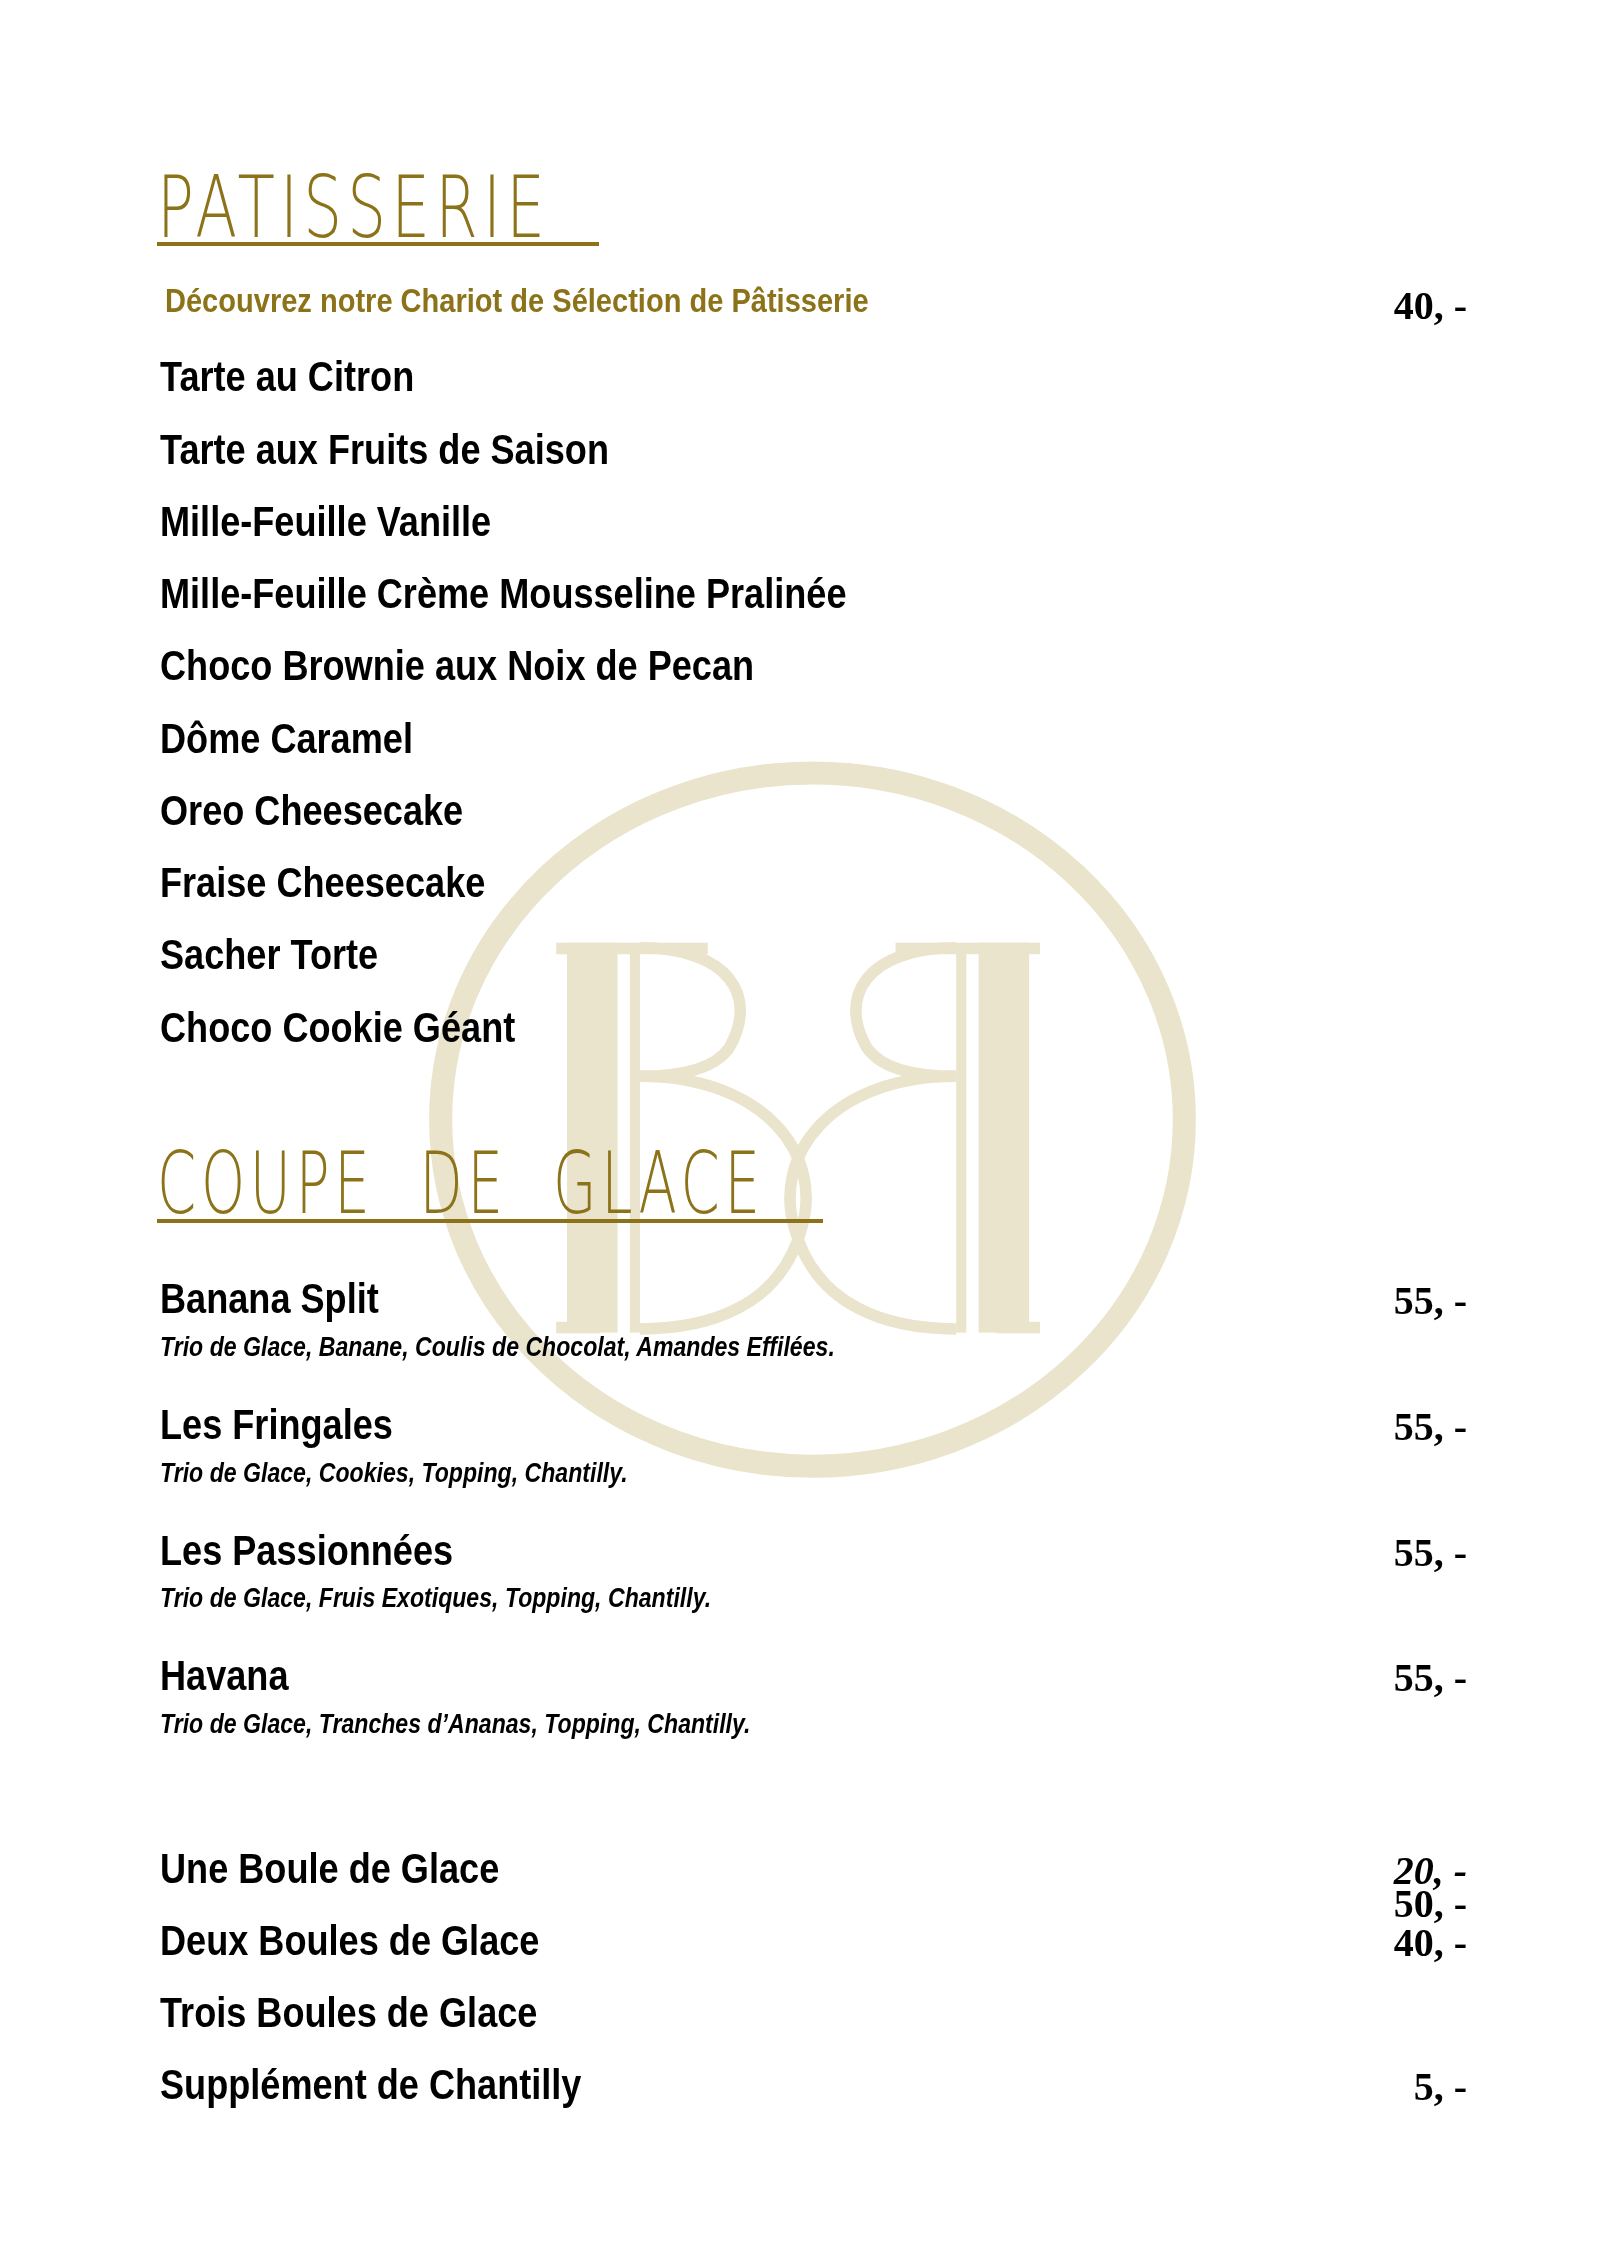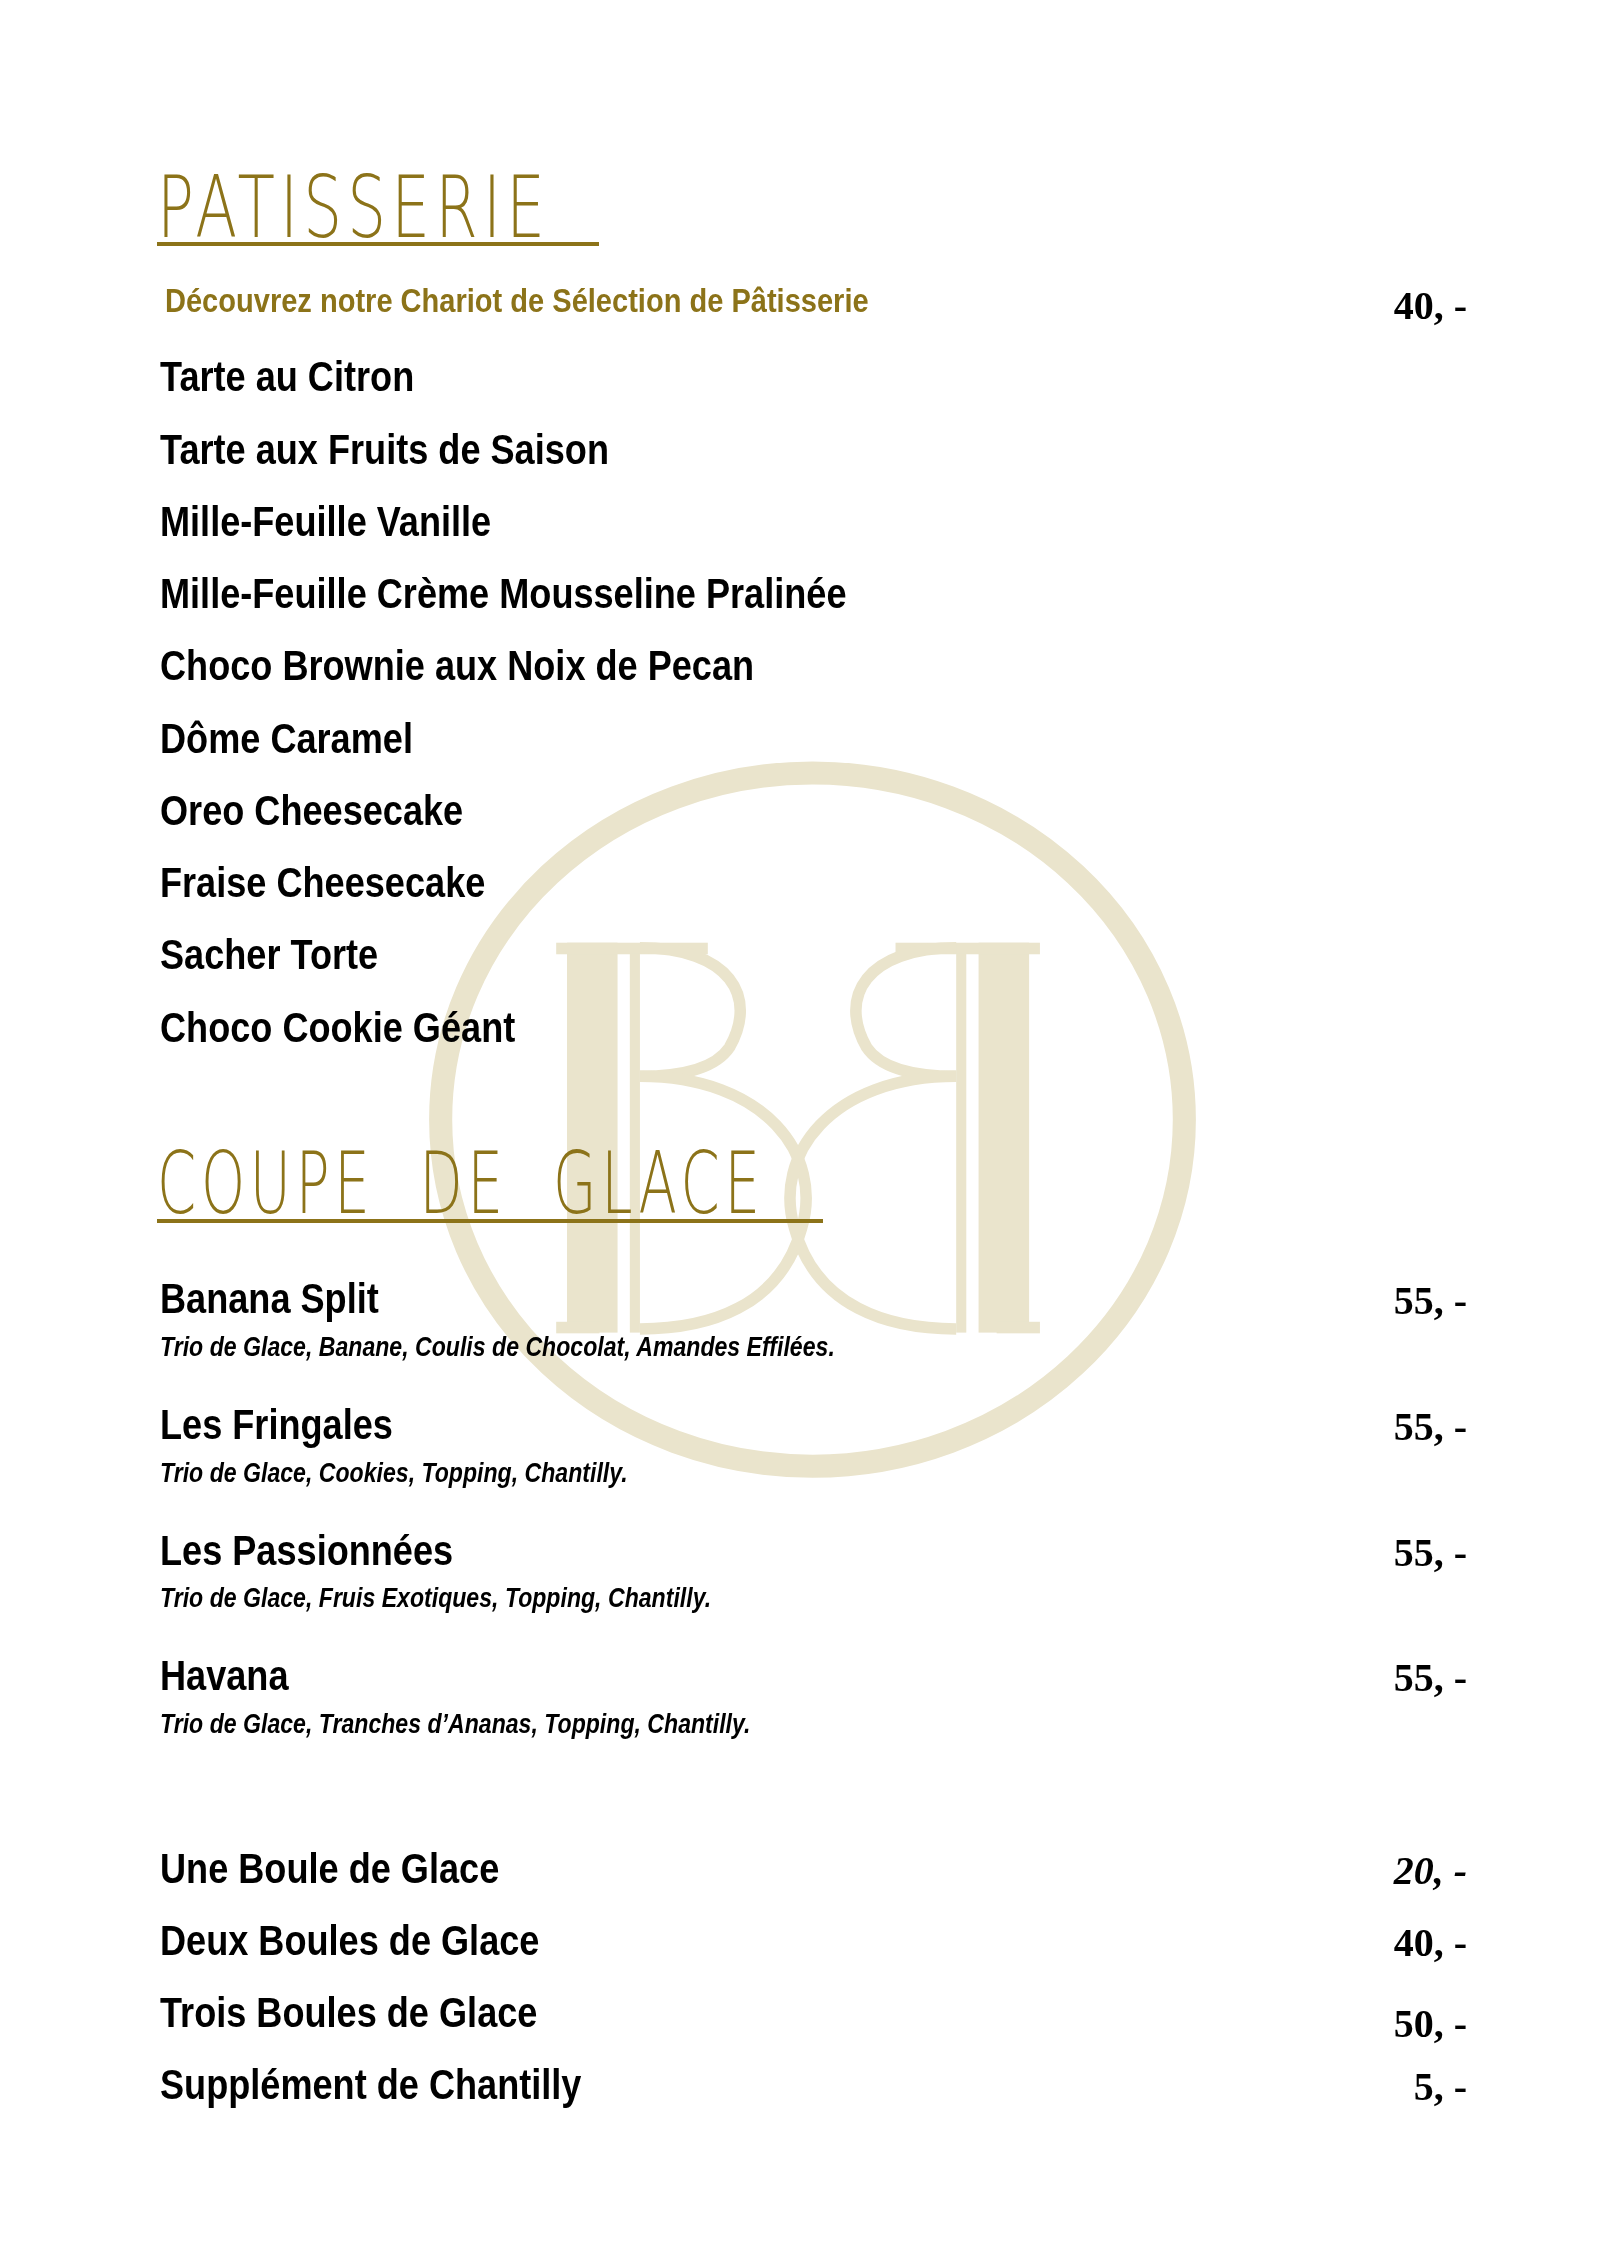--- a/index.html
+++ b/index.html
@@ -117,20 +117,20 @@
     <div class="desc" style="top:1710px;">Trio de Glace, Tranches d’Ananas, Topping, Chantilly.</div>
     <div class="price" style="top:1654px;">55, -</div>
 
     <div class="item" style="top:1847px;">Une Boule de Glace</div>
     <div class="price" style="top:1847px;font-style:italic;">20, -</div>
 
     <div class="item" style="top:1919px;">Deux Boules de Glace</div>
     <div class="price" style="top:1919px;">40, -</div>
 
     <div class="item" style="top:1991px;">Trois Boules de Glace</div>
-    <div class="price" style="top:2000px;">50, -</div>
+    <div class="price" style="top:1880px;">50, -</div>
 
     <div class="item" style="top:2063px;">Supplément de Chantilly</div>
     <div class="price" style="top:2063px;">5, -</div>
 
   </div>
 </div>
 
 
 </body></html>

